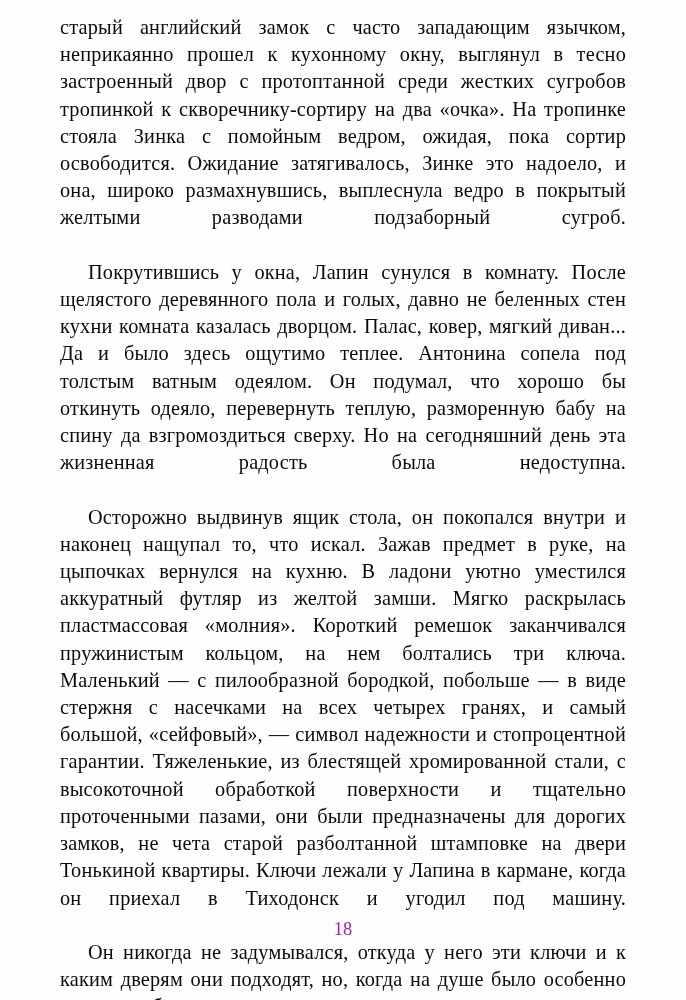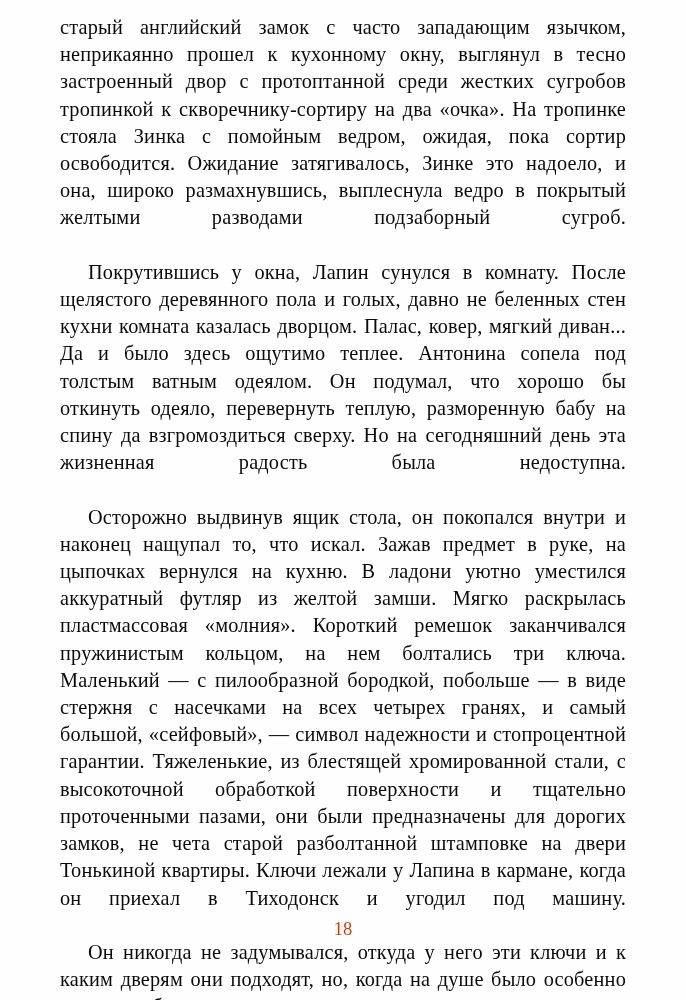--- a/index.html
+++ b/index.html
@@ -64,21 +64,21 @@
 
   .folio {
     position: absolute;
     left: 0;
     top: 918px;
     width: 686px;
     text-align: center;
     font-size: 18.5px;
     line-height: 22px;
     font-family: "Liberation Serif", "DejaVu Serif", serif;
-    color: #c2410c;
+    color: #a21caf;
   }
 </style>
 </head>
 <body>
 
 <div class="page">
 
   <div class="text-column">
     <p class="para continued">старый английский замок с часто западающим язычком, неприкаянно прошел к кухонному окну, выглянул в тесно застроенный двор с протоптанной среди жестких сугробов тропинкой к скворечнику-сортиру на два «очка». На тропинке стояла Зинка с помойным ведром, ожидая, пока сортир освободится. Ожидание затягивалось, Зинке это надоело, и она, широко размахнувшись, выплеснула ведро в покрытый желтыми разводами подзаборный сугроб.</p>
     <p class="para">Покрутившись у окна, Лапин сунулся в комнату. После щелястого деревянного пола и голых, давно не беленных стен кухни комната казалась дворцом. Палас, ковер, мягкий диван... Да и было здесь ощутимо теплее. Антонина сопела под толстым ватным одеялом. Он подумал, что хорошо бы откинуть одеяло, перевернуть теплую, разморенную бабу на спину да взгромоздиться сверху. Но на сегодняшний день эта жизненная радость была недоступна.</p>

